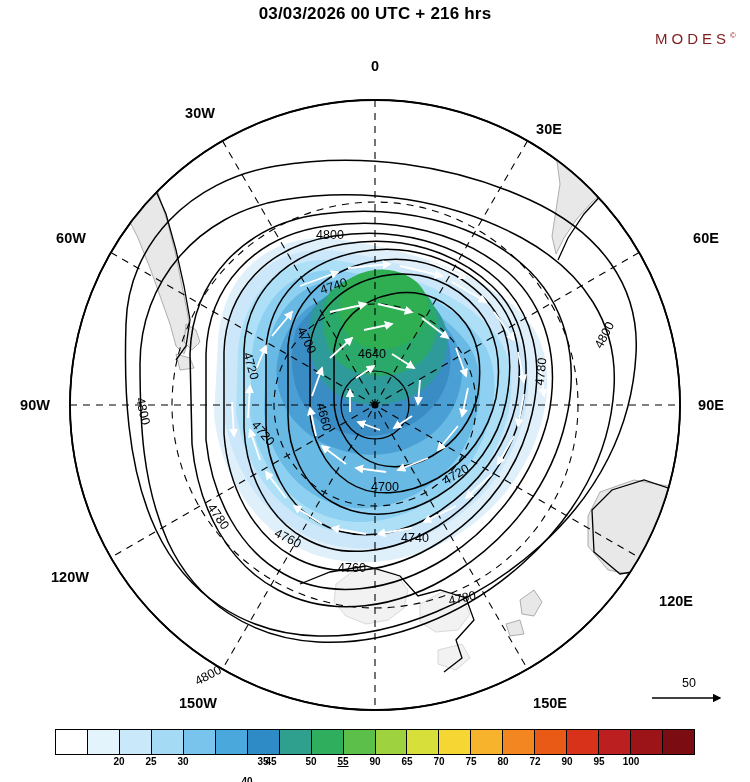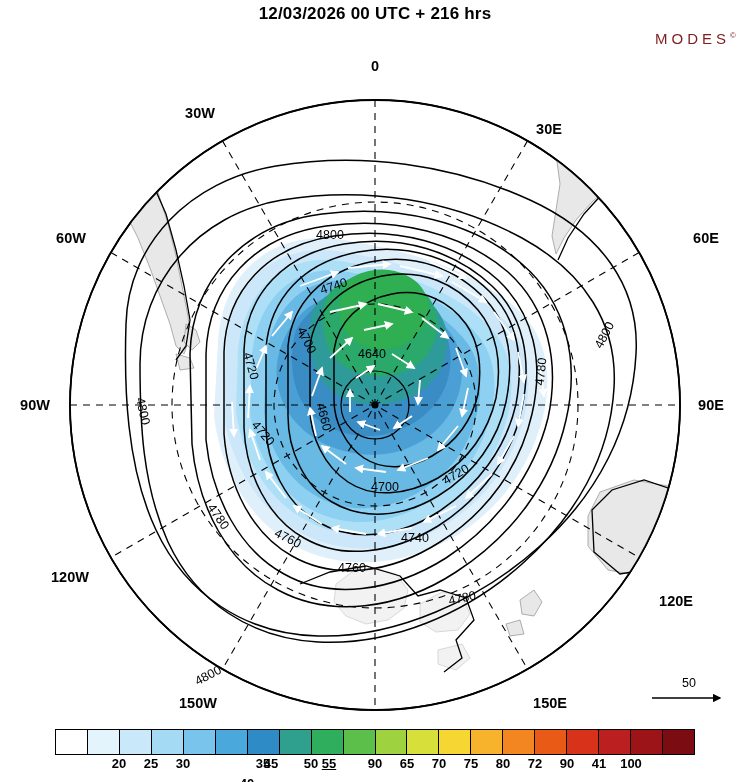--- a/index.html
+++ b/index.html
@@ -74,21 +74,21 @@
   #cbar div:last-child { border-right: none; }
   #cbar-ticks {
     position: absolute;
     left: 55px;
     top: 756px;
     width: 640px;
     height: 20px;
   }
   #cbar-ticks span {
     position: absolute;
-    font-size: 13px;
+    font-size: 10px;
     font-weight: bold;
     transform: translateX(-50%);
     top: 0;
   }
   #vecref {
     position: absolute;
     right: 22px;
     top: 676px;
     width: 78px;
     text-align: center;
@@ -97,21 +97,21 @@
   #vecref .bar {
     position: relative;
     margin-top: 3px;
     height: 10px;
   }
   #vecref .bar svg { display: block; }
 </style>
 </head>
 <body>
 
-<div id="title">12/03/2026  00 UTC  + 216 hrs</div>
+<div id="title">03/03/2026  00 UTC  + 216 hrs</div>
 
 <div id="brand"><span>MODES</span><sup>©</sup></div>
 
 <div id="map-wrap">
 <svg class="map" width="750" height="690" viewBox="0 0 750 690">
   <defs>
     <clipPath id="globe">
       <circle cx="375" cy="381" r="305"></circle>
     </clipPath>
     <marker id="ah" markerWidth="5" markerHeight="5" refX="4" refY="2.5" orient="auto">
@@ -324,23 +324,23 @@
     <div style="background: rgb(122, 12, 18);"></div>
   </div>
 <div id="cbar-ticks">
     <span style="left: 64px;">20</span>
     <span style="left: 96px;">25</span>
     <span style="left: 128px;">30</span>
     <span style="left: 176px; margin-left: 32px;">35</span>
     <span style="left: 192px; margin-top: 20px;">40</span>
     <span style="left: 216px;">45</span>
     <span style="left: 256px;">50</span>
-    <span style="left: 274px; text-decoration: underline;">55</span>
+    <span style="left: 288px; text-decoration: underline;">55</span>
     <span style="left: 320px;">90</span>
     <span style="left: 352px;">65</span>
     <span style="left: 384px;">70</span>
     <span style="left: 416px;">75</span>
     <span style="left: 448px;">80</span>
     <span style="left: 480px;">72</span>
     <span style="left: 512px;">90</span>
-    <span style="left: 544px;">41</span>
+    <span style="left: 544px;">95</span>
     <span style="left: 576px;">100</span>
   </div>
 
 </body></html>

